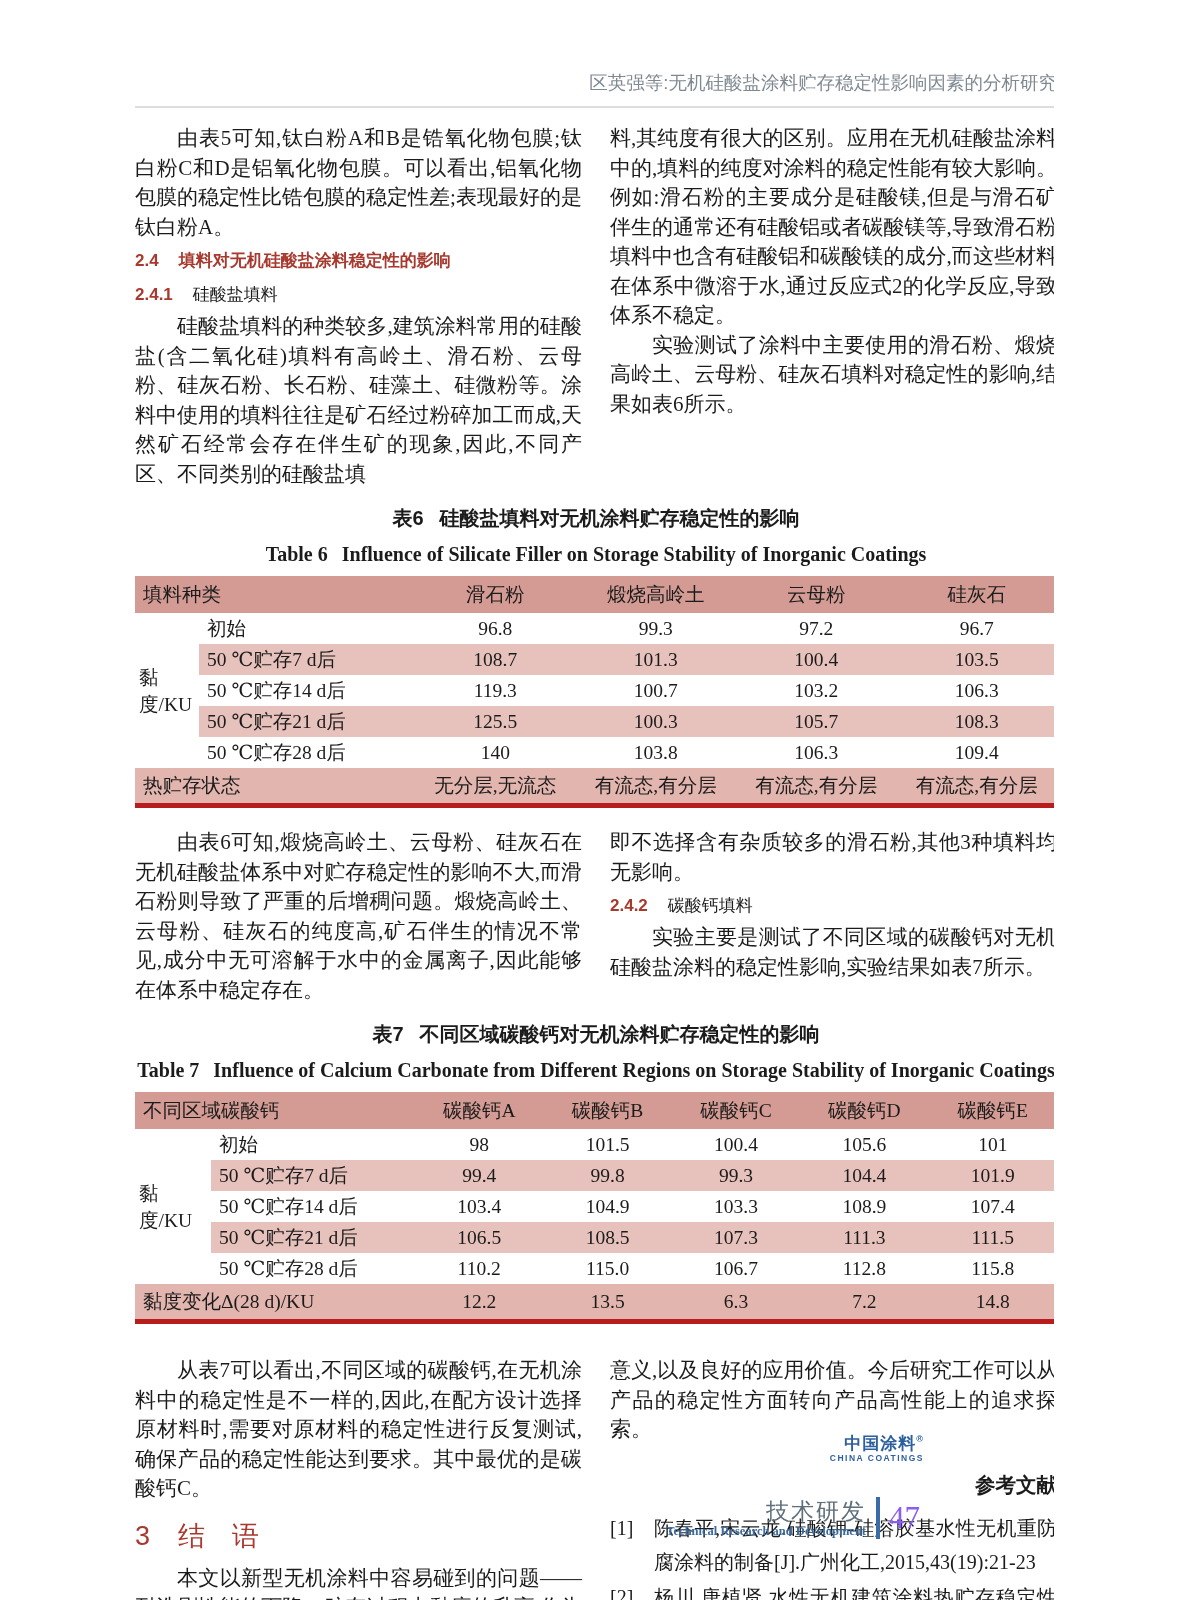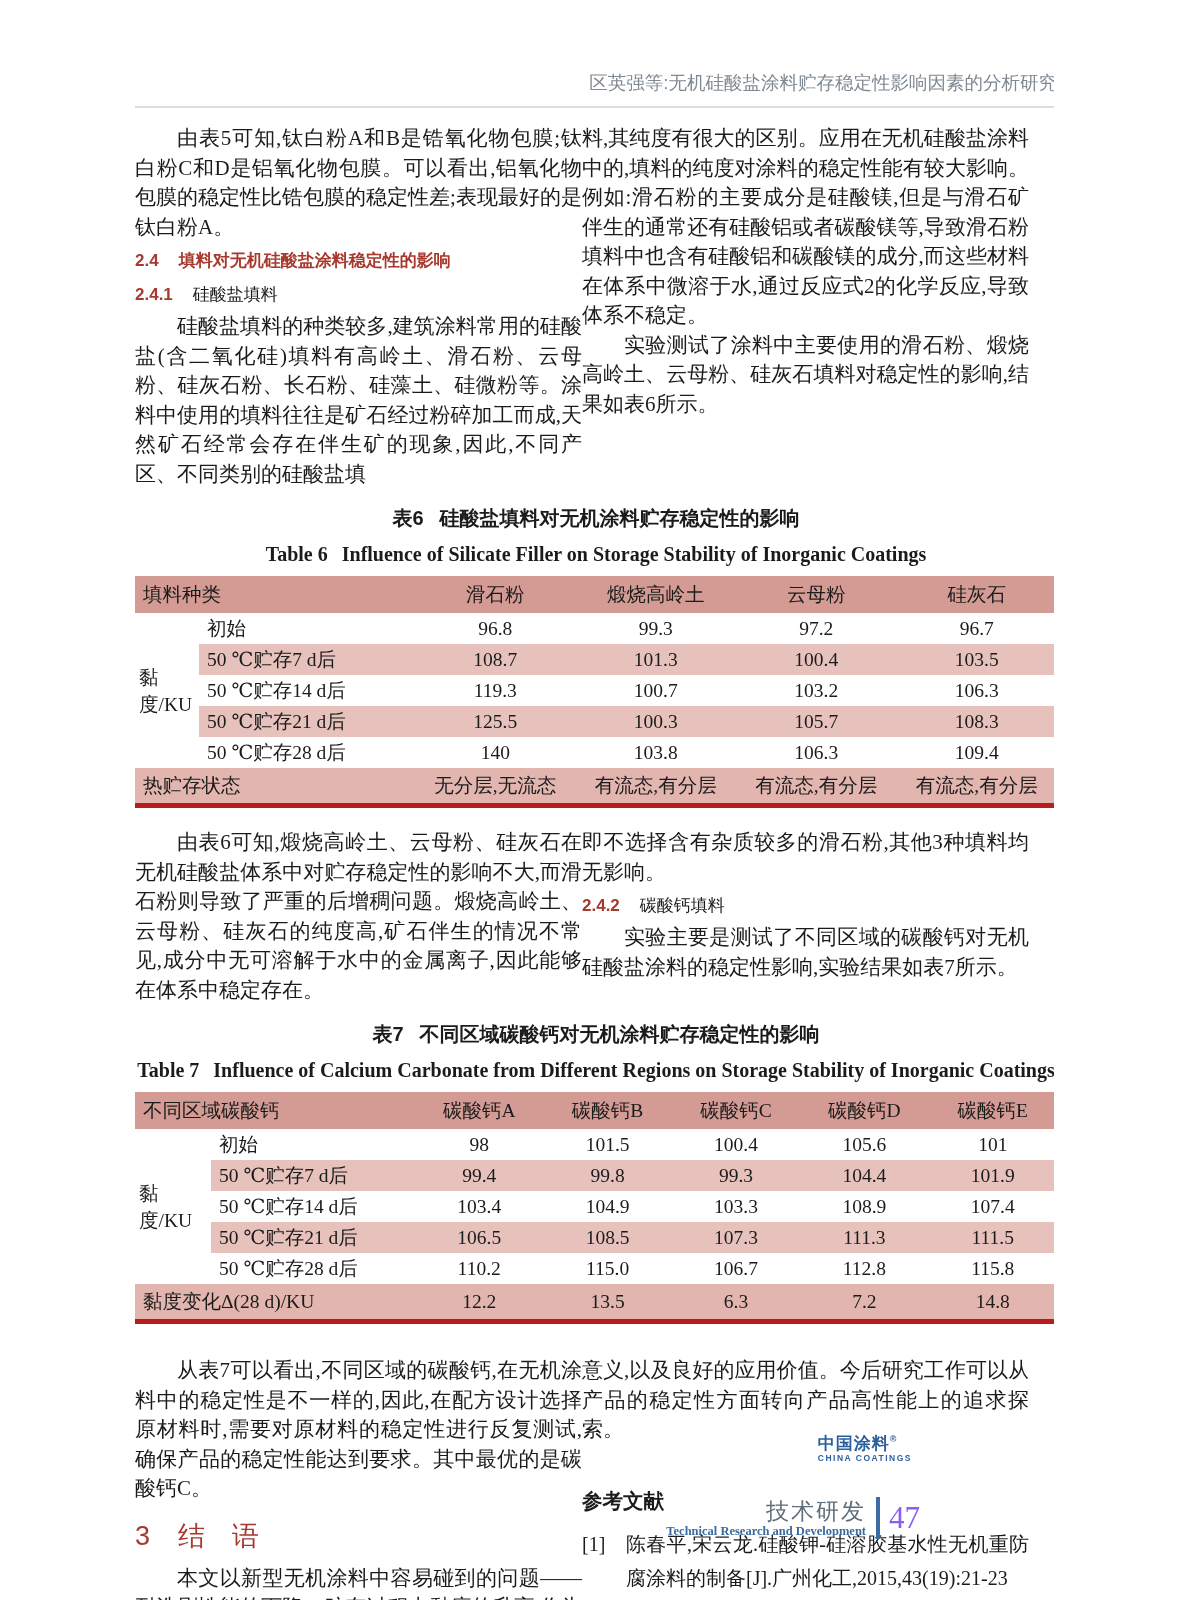--- a/index.html
+++ b/index.html
@@ -8,21 +8,21 @@
     font-family:"Liberation Serif","DejaVu Serif",serif;color:#1b1b1b;
   }
   
   .running-head{
     position:absolute;left:135px;top:70px;width:922px;text-align:right;
     font-family:"Liberation Sans","DejaVu Sans",sans-serif;
     font-size:18.5px;color:#7f8992;padding-bottom:11px;border-bottom:2px solid #dbdee0;
   }
   
   .main{position:absolute;left:135px;top:124px;width:922px;}
-  .cols{display:flex;}
+  .cols{display:flex;gap:28px;}
   .col{width:447px;}
   p.body{margin:0;font-size:21px;line-height:29.5px;text-align:justify;}
   .indent{text-indent:2em;}
   
   .h-sub{font-family:"Liberation Sans","DejaVu Sans",sans-serif;font-size:17px;font-weight:bold;
          color:#a8392e;line-height:31px;margin:3px 0 2px;}
   .h-sub .h-num{margin-right:20px;}
   .h-sub .h-black{color:#1b1b1b;font-weight:normal;font-family:"Liberation Serif","DejaVu Serif",serif;}
   .h-final{font-family:"Liberation Sans","DejaVu Sans",sans-serif;font-size:27px;font-weight:normal;
            color:#a8392e;line-height:44px;margin:10px 0 6px;}
@@ -39,27 +39,27 @@
   table.tbl{width:922px;border-collapse:collapse;table-layout:fixed;font-size:19.5px;
             border-bottom:5px solid #b91c1c;}
   table.tbl td{padding:2px 8px;height:27px;vertical-align:middle;}
   table.tbl tr.thead td{background:#d39b93;height:33px;}
   table.tbl tr.stripe td{background:#e7c1bb;}
   table.tbl tr.band td{background:#e2b5ae;height:31px;}
   table.tbl td.group{background:#ffffff;text-align:left;padding-left:4px;}
   .al{text-align:left;}
   .ac{text-align:center;}
   
-  .refs-title{text-align:left;font-family:"Liberation Sans","DejaVu Sans",sans-serif;
-              font-weight:bold;font-size:20.5px;margin:42px 0 12px;}
+  .refs-title{text-align:right;font-family:"Liberation Sans","DejaVu Sans",sans-serif;
+              font-weight:bold;font-size:20.5px;margin:26px 0 12px;}
   .ref{display:flex;font-size:20px;line-height:34.5px;text-align:justify;}
   .ref-num{width:44px;flex-shrink:0;}
   .ref-text{flex:1;}
   
-  .logo{position:absolute;right:142px;top:1430px;text-align:left;color:#2c5f9e;
+  .logo{position:absolute;right:130px;top:1430px;text-align:right;color:#2c5f9e;
         font-family:"Liberation Sans","DejaVu Sans",sans-serif;}
   .logo-cn{font-size:17px;font-weight:bold;letter-spacing:1px;line-height:18px;}
   .logo-reg{font-size:9px;vertical-align:super;}
   .logo-en{font-size:8.5px;font-weight:bold;letter-spacing:1.5px;line-height:11px;}
   
   .footer{position:absolute;right:134px;top:1497px;display:flex;align-items:center;}
   .footer-text{text-align:right;}
   .footer-cn{font-family:"Liberation Sans","DejaVu Sans",sans-serif;font-size:23px;
              color:#5e6e7b;letter-spacing:2px;line-height:26px;}
   .footer-en{font-family:"Liberation Serif","DejaVu Serif",serif;font-weight:bold;

